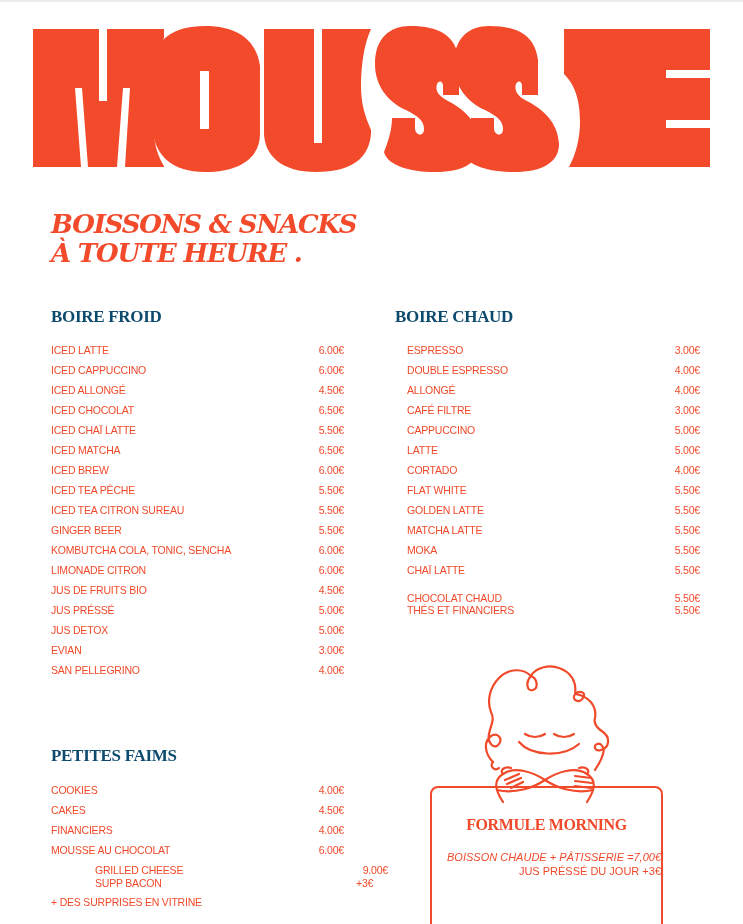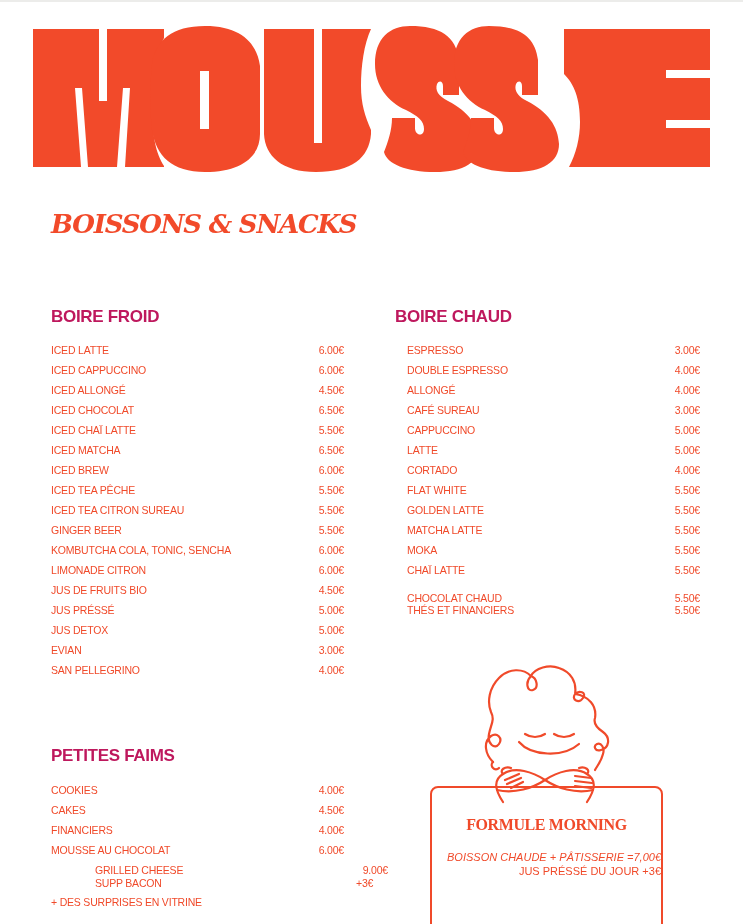--- a/index.html
+++ b/index.html
@@ -6,22 +6,22 @@
     html, body { width: 743px; height: 924px; background: #ffffff; overflow: hidden; }
     body { position: relative; font-family: "Liberation Sans", sans-serif; color: #f04a2a; }
     .topline { position: absolute; left: 0; top: 0; width: 743px; height: 2px; background: #ececea; }
 
     .logo { position: absolute; left: 32px; top: 26px; width: 680px; height: 146px; }
 
     .tagline { position: absolute; left: 51px; top: 210px; font-family: "DejaVu Serif", serif; font-weight: bold;
       font-size: 26px; line-height: 29px; letter-spacing: -1.2px; color: #f24a2a; }
     .tagline div { white-space: nowrap; font-style: italic; }
 
-    .section-title { position: absolute; font-family: Liberation Sans, sans-serif; font-weight: bold;
-      font-size: 17px; letter-spacing: -0.3px; color: #be185d; white-space: nowrap; }
+    .section-title { position: absolute; font-family: Liberation Serif, serif; font-weight: bold;
+      font-size: 17px; letter-spacing: -0.3px; color: #0c4a6e; white-space: nowrap; }
 
     .menu-list { position: absolute; }
     .menu-row { position: absolute; left: 0; height: 14px; width: 100%; font-size: 10.5px; line-height: 14px;
       letter-spacing: -0.2px; color: #f04a2a; }
     .menu-row .name { position: absolute; left: 0; top: 0; white-space: nowrap; }
     .menu-row .price { position: absolute; right: 0; top: 0; white-space: nowrap; }
     .menu-row .sub { position: absolute; left: 0; top: 13px; white-space: nowrap; }
     .menu-row .sub-price { position: absolute; right: 0; top: 13px; white-space: nowrap; }
     .note { position: absolute; left: 51px; top: 896px; font-size: 10.5px; letter-spacing: -0.2px; white-space: nowrap; color: #f04a2a; }
 
@@ -54,20 +54,21 @@
     <path d="M378,0 C408,0 424,10 427,34 L427,69 L411,69 L411,60 C411,55 407,54 405,58 C403,64 406,70 416,75 C437,86 447,100 448,118 C448,136 432,146 403,146 C374,146 355,138 352,126 C356,116 360,104 360,92 L383,92 L383,102 C383,110 392,111 392,103 C392,95 386,90 374,84 C356,76 343,60 343,38 C343,12 358,0 378,0 Z"></path>
 
     <path d="M457,0 C487,0 503,10 506,34 L506,69 L490,69 L490,60 C490,55 486,54 484,58 C482,64 485,70 495,75 C516,86 526,100 527,118 C527,136 511,146 482,146 C453,146 434,138 431,126 C435,116 439,104 439,92 L462,92 L462,102 C462,110 471,111 471,103 C471,95 465,90 453,84 C435,76 422,60 422,38 C422,12 437,0 457,0 Z"></path>
 
     <path d="M532,3 L678,3 L678,44 L634,44 L634,52 L678,52 L678,94 L634,94 L634,102 L678,102 L678,141 L537,141 C544,128 548,112 548,96 C548,72 542,58 532,48 Z"></path>
   </g>
 </svg>
 
 <div class="tagline">
   <div>BOISSONS &amp; SNACKS</div>
+  <div>À TOUTE HEURE .</div>
 </div>
 
 <div class="section-title" style="left:51px; top:307px;">BOIRE FROID</div>
 <div class="menu-list" style="left:51px; top:343px; width:293px; height:340px;">
   <div class="menu-row" style="top:0px">
       <span class="name">ICED LATTE</span>
       <span class="price">6.00€</span>
     </div>
   <div class="menu-row" style="top:20px">
       <span class="name">ICED CAPPUCCINO</span>
@@ -143,21 +144,21 @@
     </div>
   <div class="menu-row" style="top:20px">
       <span class="name">DOUBLE ESPRESSO</span>
       <span class="price">4.00€</span>
     </div>
   <div class="menu-row" style="top:40px">
       <span class="name">ALLONGÉ</span>
       <span class="price">4.00€</span>
     </div>
   <div class="menu-row" style="top:60px">
-      <span class="name">CAFÉ SUREAU</span>
+      <span class="name">CAFÉ FILTRE</span>
       <span class="price">3.00€</span>
     </div>
   <div class="menu-row" style="top:80px">
       <span class="name">CAPPUCCINO</span>
       <span class="price">5.00€</span>
     </div>
   <div class="menu-row" style="top:100px">
       <span class="name">LATTE</span>
       <span class="price">5.00€</span>
     </div>

